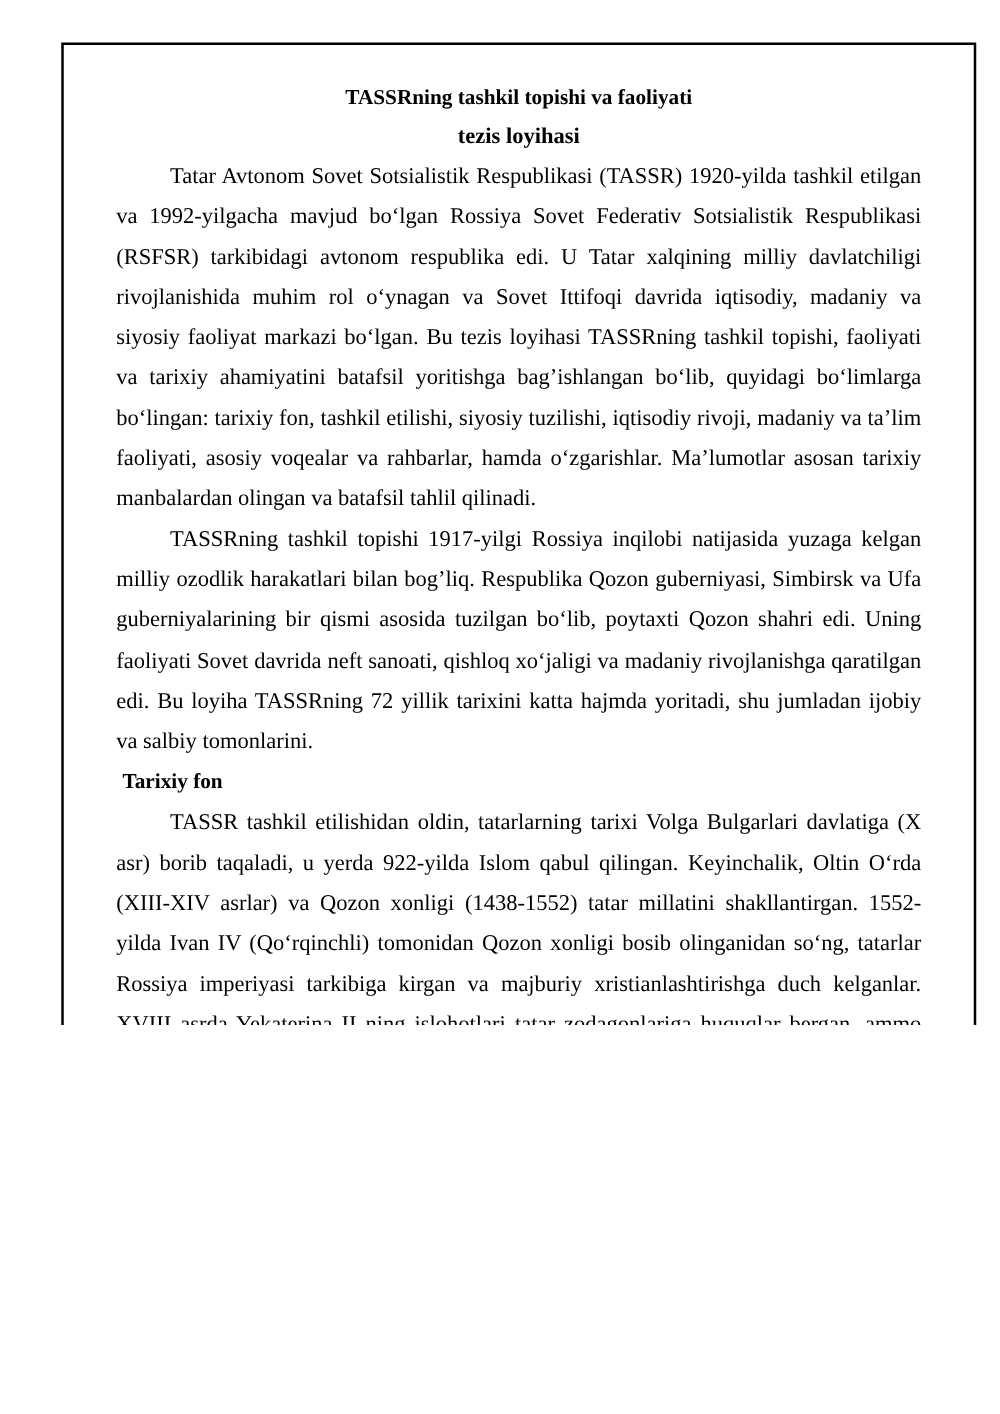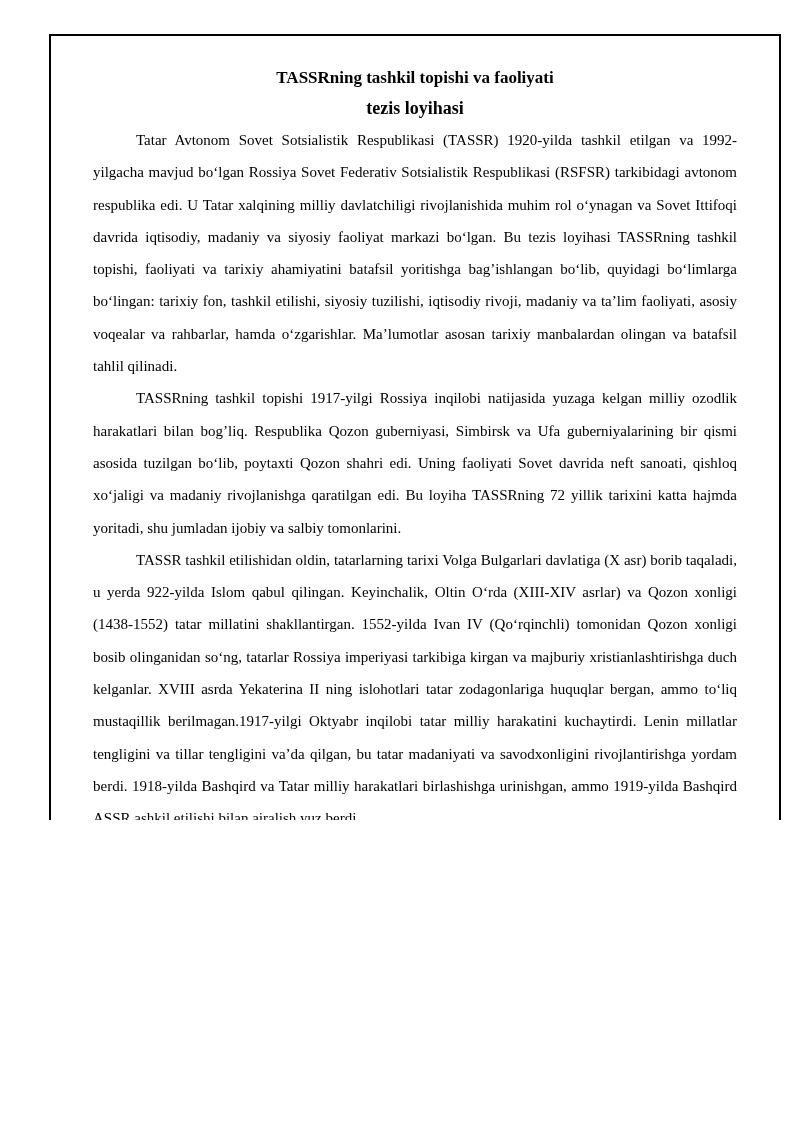--- a/index.html
+++ b/index.html
@@ -45,38 +45,39 @@
 
   .section-heading {
     font-weight: bold;
     font-size: 17px;
     line-height: 33px;
     padding-left: 5px;
     text-align: left;
   }
 
   .para {
-    font-size: 15px;
+    font-size: 18px;
     line-height: 32.3px;
     text-align: justify;
     text-indent: 43px;
   }
 </style>
 </head>
 <body>
 
 <div class="page">
   <div class="frame">
 
     <div class="doc-title">TASSRning tashkil topishi va faoliyati</div>
 
     <div class="doc-subtitle">tezis loyihasi</div>
 
 
     <p class="para">Tatar Avtonom Sovet Sotsialistik Respublikasi (TASSR) 1920-yilda tashkil etilgan va 1992-yilgacha mavjud boʻlgan Rossiya Sovet Federativ Sotsialistik Respublikasi (RSFSR) tarkibidagi avtonom respublika edi. U Tatar xalqining milliy davlatchiligi rivojlanishida muhim rol oʻynagan va Sovet Ittifoqi davrida iqtisodiy, madaniy va siyosiy faoliyat markazi boʻlgan. Bu tezis loyihasi TASSRning tashkil topishi, faoliyati va tarixiy ahamiyatini batafsil yoritishga bag’ishlangan boʻlib, quyidagi boʻlimlarga boʻlingan: tarixiy fon, tashkil etilishi, siyosiy tuzilishi, iqtisodiy rivoji, madaniy va ta’lim faoliyati, asosiy voqealar va rahbarlar, hamda oʻzgarishlar. Ma’lumotlar asosan tarixiy manbalardan olingan va batafsil tahlil qilinadi.</p>
 
     <p class="para">TASSRning tashkil topishi 1917-yilgi Rossiya inqilobi natijasida yuzaga kelgan milliy ozodlik harakatlari bilan bog’liq. Respublika Qozon guberniyasi, Simbirsk va Ufa guberniyalarining bir qismi asosida tuzilgan boʻlib, poytaxti Qozon shahri edi. Uning faoliyati Sovet davrida neft sanoati, qishloq xoʻjaligi va madaniy rivojlanishga qaratilgan edi. Bu loyiha TASSRning 72 yillik tarixini katta hajmda yoritadi, shu jumladan ijobiy va salbiy tomonlarini.</p>
 
+    <div class="section-heading">Tarixiy fon</div>
 
     <p class="para">TASSR tashkil etilishidan oldin, tatarlarning tarixi Volga Bulgarlari davlatiga (X asr) borib taqaladi, u yerda 922-yilda Islom qabul qilingan. Keyinchalik, Oltin Oʻrda (XIII-XIV asrlar) va Qozon xonligi (1438-1552) tatar millatini shakllantirgan. 1552-yilda Ivan IV (Qoʻrqinchli) tomonidan Qozon xonligi bosib olinganidan soʻng, tatarlar Rossiya imperiyasi tarkibiga kirgan va majburiy xristianlashtirishga duch kelganlar. XVIII asrda Yekaterina II ning islohotlari tatar zodagonlariga huquqlar bergan, ammo toʻliq mustaqillik berilmagan.1917-yilgi Oktyabr inqilobi tatar milliy harakatini kuchaytirdi. Lenin millatlar tengligini va tillar tengligini va’da qilgan, bu tatar madaniyati va savodxonligini rivojlantirishga yordam berdi. 1918-yilda Bashqird va Tatar milliy harakatlari birlashishga urinishgan, ammo 1919-yilda Bashqird ASSR ashkil etilishi bilan ajralish yuz berdi.</p>
 
   </div>
 </div>
 
 </body></html>

